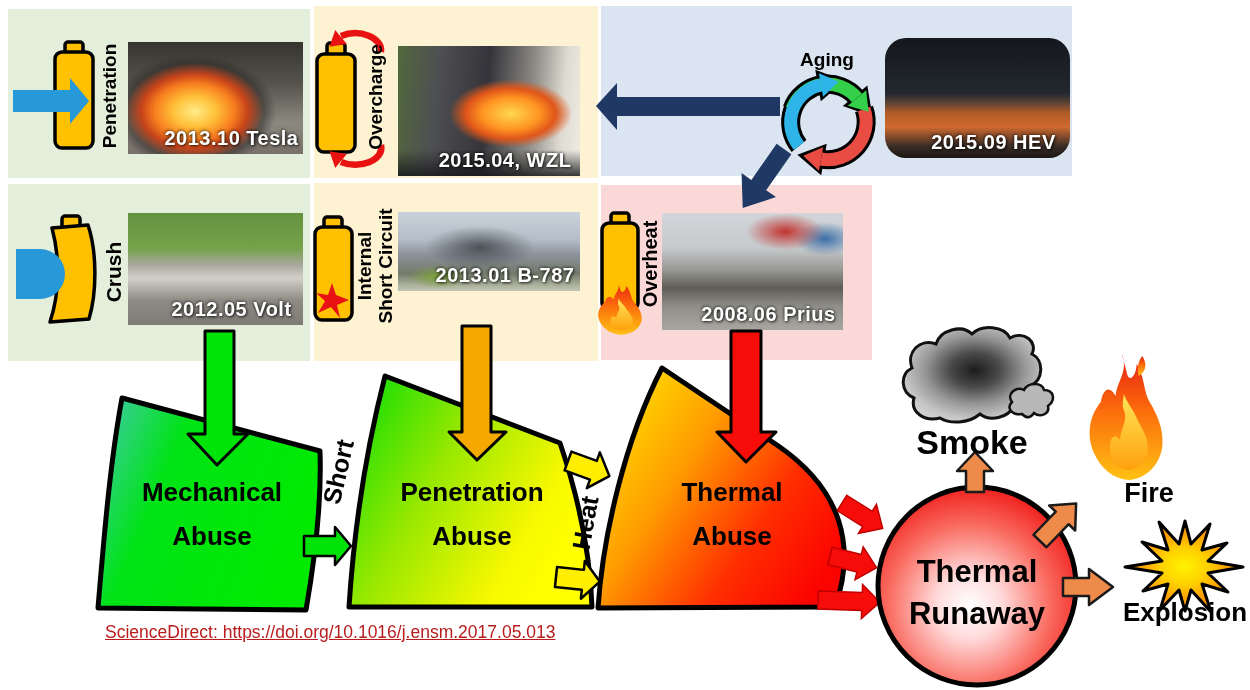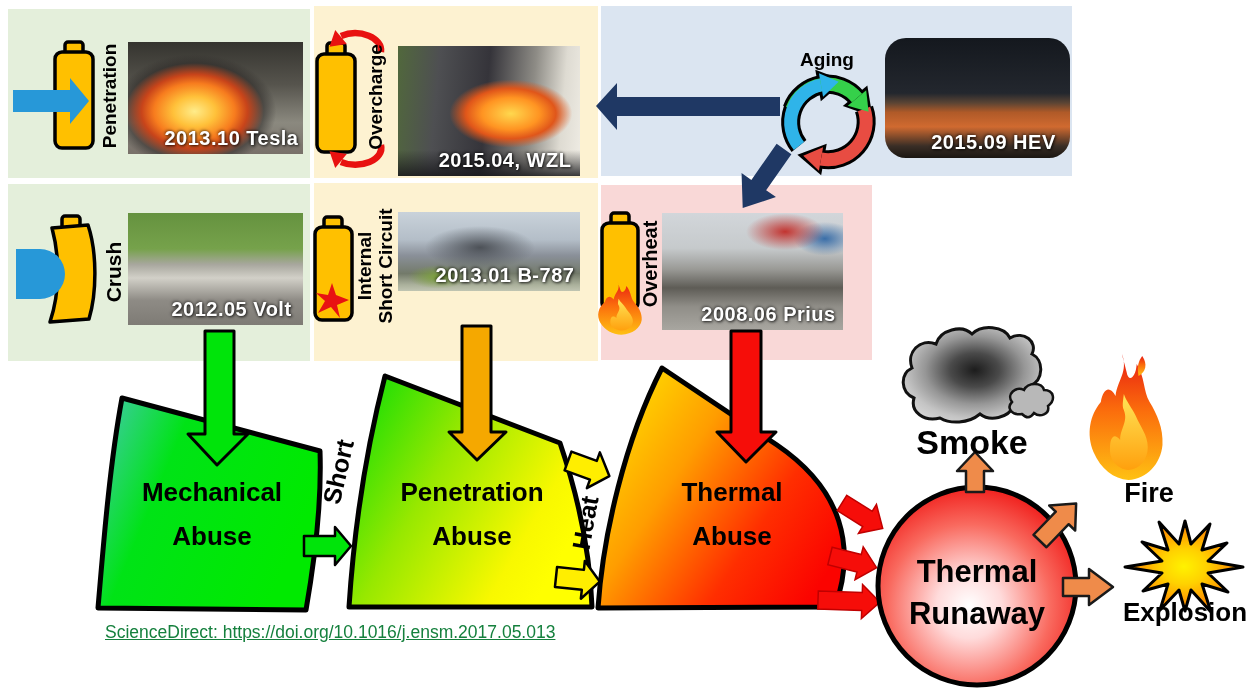--- a/index.html
+++ b/index.html
@@ -50,21 +50,21 @@
   #lbl-short{left:284px;top:457px;width:110px;height:30px;font-size:25px;transform:rotate(-77deg);}
   #lbl-heat{left:531px;top:508px;width:110px;height:30px;font-size:25px;transform:rotate(-80deg);}
   .wedge-lbl{font-size:26px;line-height:44px;}
   #lbl-mech{left:97px;top:470px;width:230px;}
   #lbl-elec{left:357px;top:470px;width:230px;}
   #lbl-therm{left:617px;top:470px;width:230px;}
   #lbl-runaway{left:877px;top:551px;width:200px;font-size:31px;line-height:42px;}
   #lbl-smoke{left:897px;top:423px;width:150px;font-size:34px;}
   #lbl-fire{left:1084px;top:478px;width:130px;font-size:27px;}
   #lbl-explosion{left:1100px;top:597px;width:170px;font-size:26px;}
-  #source-link{left:105px;top:622px;font-size:17.5px;font-weight:normal;color:#15803d;
+  #source-link{left:105px;top:622px;font-size:17.5px;font-weight:normal;color:#b91c1c;
                text-decoration:underline;pointer-events:auto;}
 </style>
 </head>
 <body>
 
 <div class="stage">
 
   <div class="panel" id="panel-penetration"></div>
   <div class="panel" id="panel-overcharge"></div>
   <div class="panel" id="panel-aging"></div>

